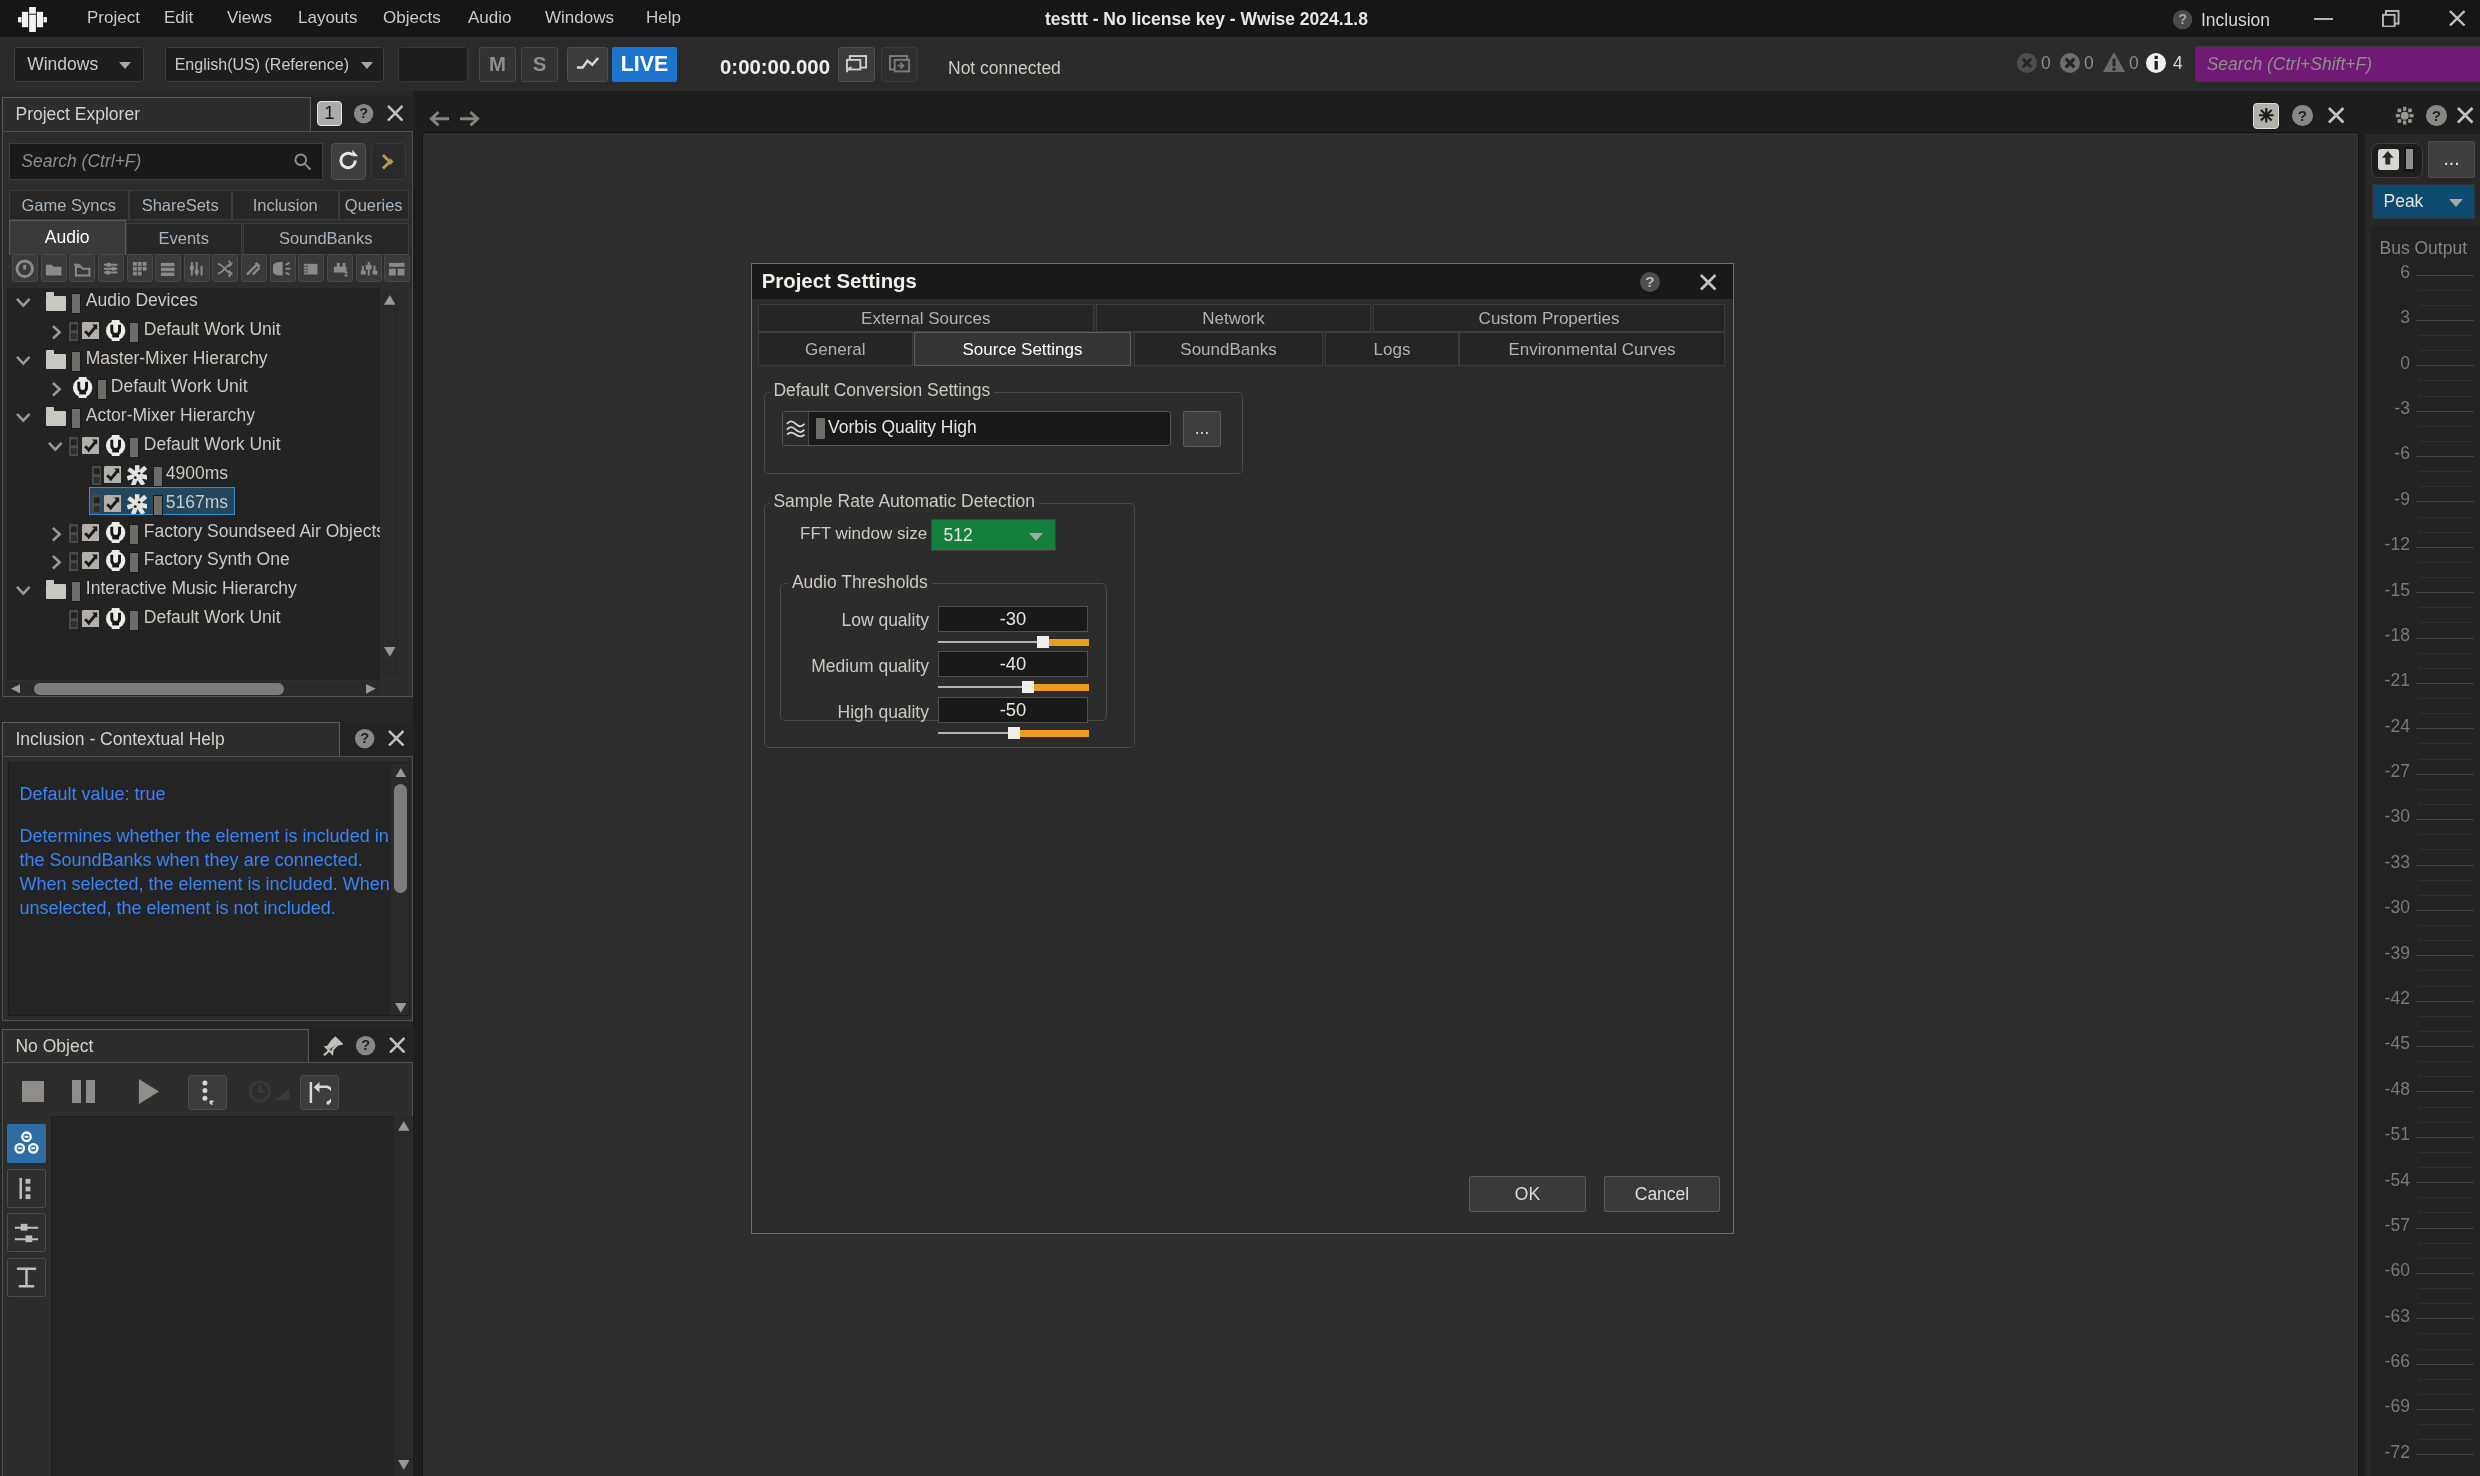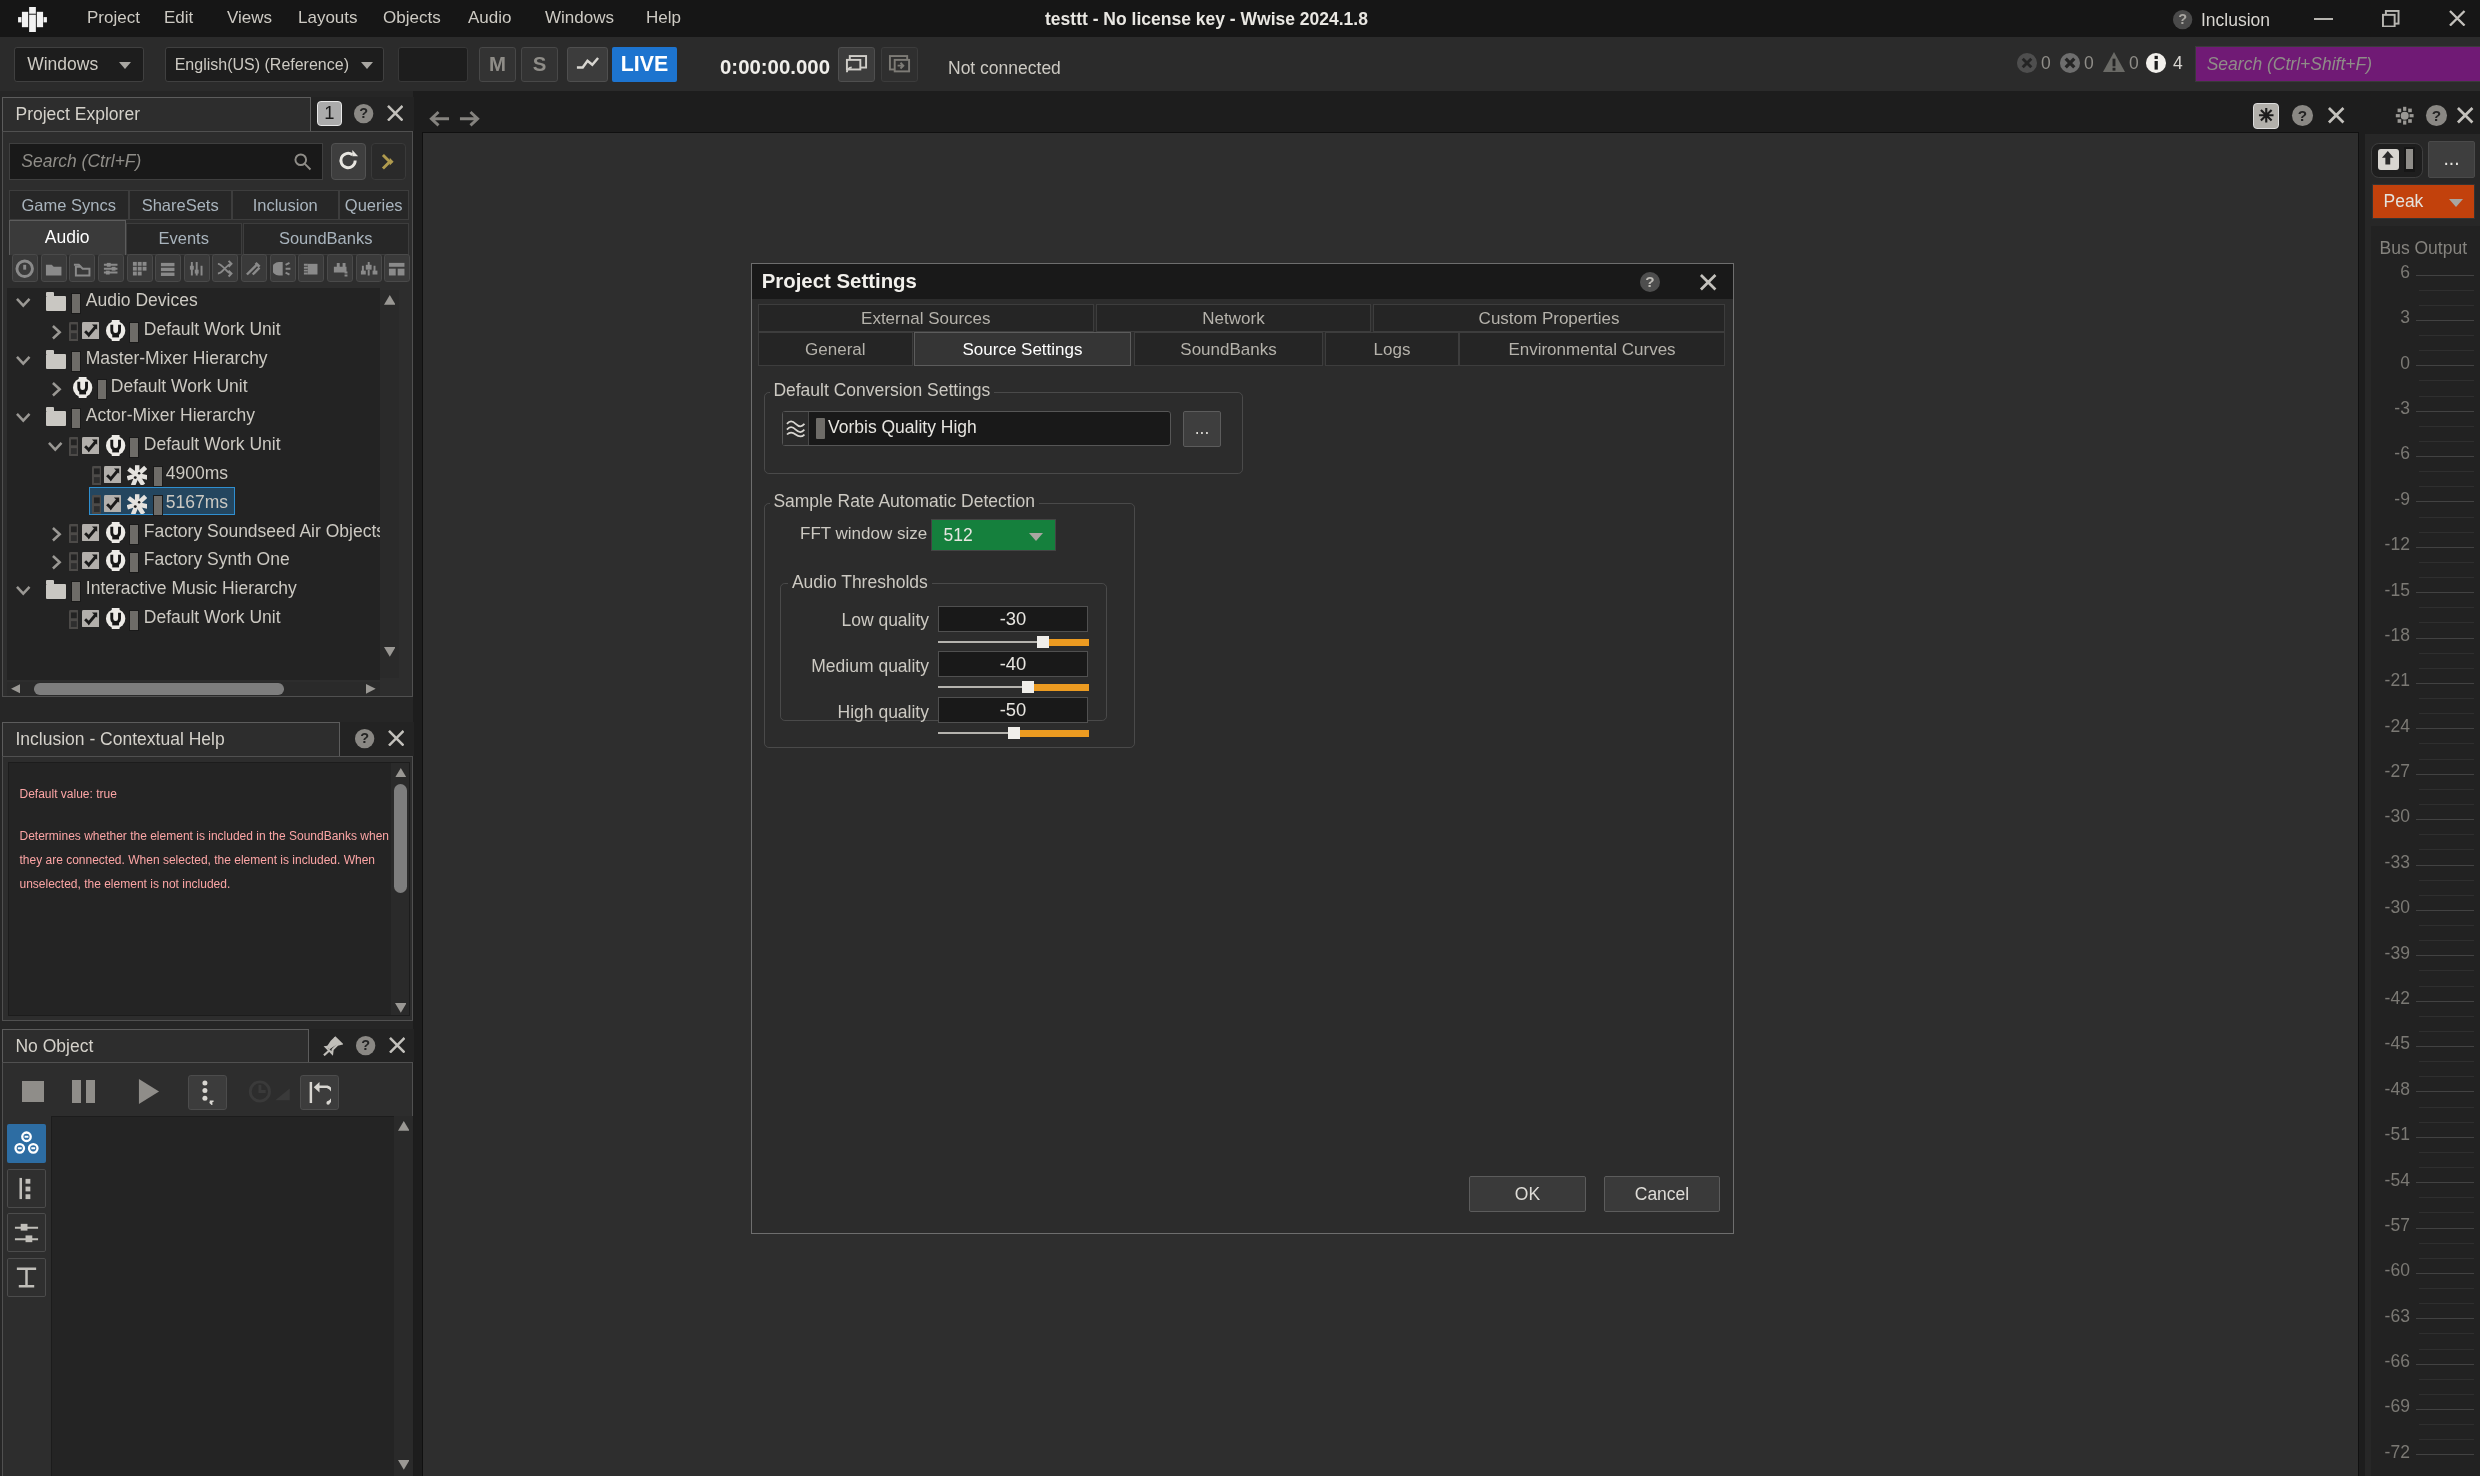--- a/index.html
+++ b/index.html
@@ -526,21 +526,21 @@
  <div class="abs" style="left:338px;top:0;width:74px;height:34px;background:#232323"></div>
  <svg class="abs" style="left:352px;top:5.8px" width="21.3" height="21.3" viewBox="0 0 22 22">
         <circle cx="11" cy="11" r="10" fill="#8a8884"></circle>
         <text x="11" y="16" font-size="15" font-weight="bold" fill="#232323" text-anchor="middle">?</text>
       </svg>
  <svg class="abs" style="left:386px;top:7.8px" width="16.5" height="16.5" viewBox="0 0 17 17">
         <path d="M1 1 L16 16 M16 1 L1 16" stroke="#c3c1bc" stroke-width="2.6"></path>
       </svg>
  <div class="pbody" style="left:0;top:34px;width:411px;height:265px">
   <div class="abs" style="left:4.9px;top:4.9px;width:402px;height:254px;background:#242424;border:1px solid #1c1c1c;overflow:hidden">
-   <div class="abs" style="left:10.7px;top:19.4px;width:372px;color:#fca5a5;font-size:12px;line-height:24px">
+   <div class="abs" style="left:10.7px;top:19.4px;width:372px;color:#3b82f6;font-size:18px;line-height:24px">
     <div>Default value: true</div>
     <div style="height:17.5px"></div>
     <div>Determines whether the element is included in the SoundBanks when they are connected. When selected, the element is included. When unselected, the element is not included.</div>
     <div style="height:23px"></div>
    </div>
    <div class="abs" style="left:382px;top:0;width:19.4px;height:254px;background:#2a2a2a">
     <svg class="abs" style="left:3.9px;top:4.9px" width="11.6" height="9.7" viewBox="0 0 12 10">
               <path d="M6 0 L12 10 L0 10 Z" fill="#9a9894"></path>
             </svg>
     <div class="abs" style="left:2.9px;top:21.3px;width:13.6px;height:109px;background:#7d7d7d;border-radius:6.8px"></div>
@@ -685,21 +685,21 @@
   <div class="abs" style="left:5.8px;top:4.9px;width:21.3px;height:21.3px;background:#d8d6d1;border-radius:2.9px">
    <svg style="margin:2.9px auto 0;display:block" width="13.6" height="14.6" viewBox="0 0 14 15">
             <path d="M7 0 L13 7 L9.5 7 L9.5 14 L4.5 14 L4.5 7 L1 7 Z" fill="#2a2a2a"></path>
           </svg>
   </div>
   <div class="abs" style="left:32px;top:2.9px;width:11.6px;height:25px;background:#161616">
           <div class="abs" style="left:1.9px;top:2.9px;width:7.8px;height:19.4px;background:#8f8d89"></div>
         </div>
  </div>
  <div class="abs" style="left:63px;top:6.8px;width:47px;height:37px;background:#3e3e3e;border:1px solid #4a4a4a;border-radius:1.9px;color:#e8e6e1;font-size:19.4px;text-align:center;line-height:33px">...</div>
- <div class="abs" style="left:6.8px;top:50px;width:103px;height:35px;background:#c2410c;border:1px solid #333333;color:#e4e2dd;font-size:17.5px;line-height:33px;padding-left:10.7px">Peak
+ <div class="abs" style="left:6.8px;top:50px;width:103px;height:35px;background:#0c4a6e;border:1px solid #333333;color:#e4e2dd;font-size:17.5px;line-height:33px;padding-left:10.7px">Peak
   <span class="car" style="position:absolute;right:10.7px;top:13.6px;width:0;height:0;border-left:7.8px solid transparent;border-right:7.8px solid transparent;border-top:8.7px solid #a8a6a1;display:block"></span>
  </div>
  <div class="abs" id="mscale" style="left:5.8px;top:92px;width:110px;height:1251px;background:#222222">
   <div class="abs" style="left:8.7px;top:11.6px;font-size:17.5px;color:#85837e;white-space:nowrap">Bus Output</div>
         <div class="mlab" style="left:-3.9px;top:36px">6</div>
         <div class="mtick" style="left:45px;top:49px;width:58px;background:#424242"></div>
         <div class="mtick" style="left:48px;top:64px;width:55px;background:#2f2f2f"></div>
         <div class="mtick" style="left:48px;top:79px;width:55px;background:#2f2f2f"></div>
         <div class="mlab" style="left:-3.9px;top:81px">3</div>
         <div class="mtick" style="left:45px;top:94px;width:58px;background:#424242"></div>

